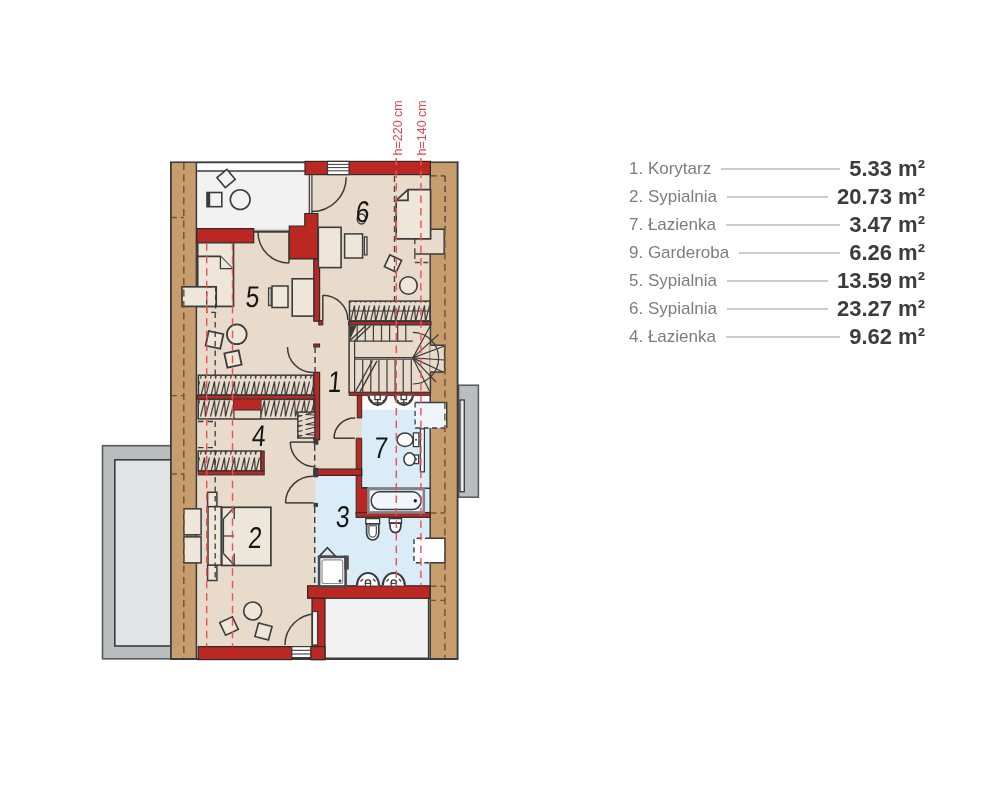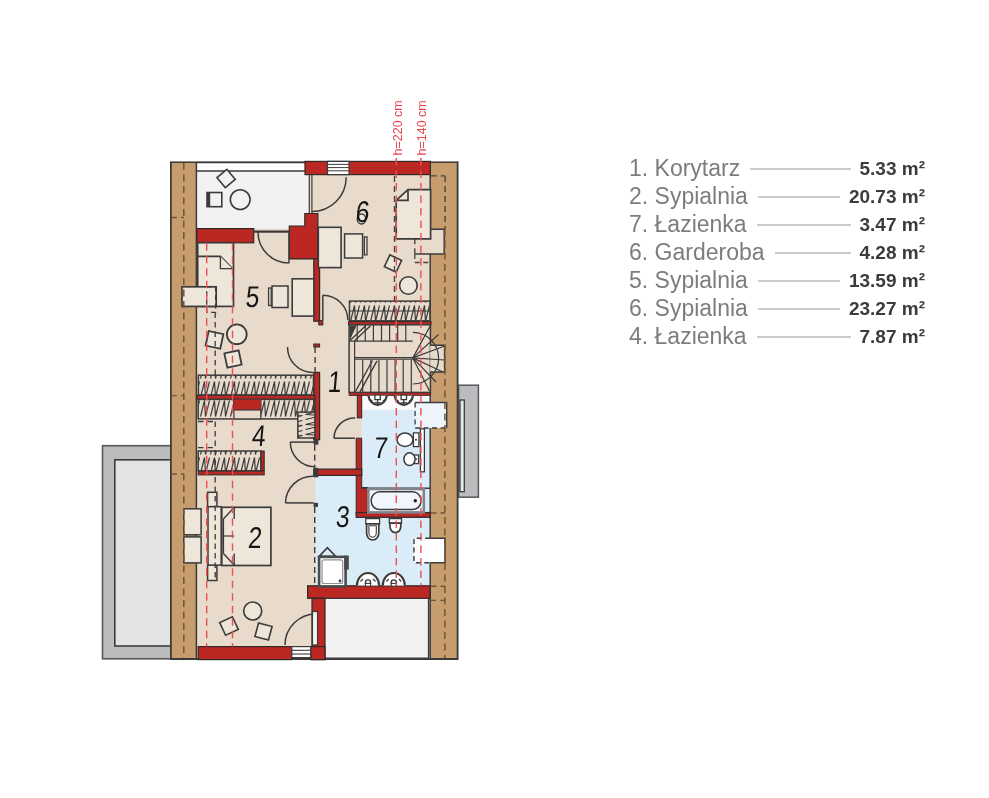--- a/index.html
+++ b/index.html
@@ -1,23 +1,23 @@
 <!DOCTYPE html>
 <html><head>
 <meta charset="utf-8">
 <style>
   html,body{margin:0;padding:0;background:#ffffff;width:989px;height:798px;overflow:hidden;
     font-family:"Liberation Sans",sans-serif;}
   #page{position:relative;width:989px;height:798px;}
   svg{position:absolute;left:0;top:0;}
   .legend{position:absolute;left:629px;top:158px;width:296px;}
   .lrow{position:absolute;left:0;width:296px;height:21px;display:flex;align-items:center;}
-  .lname{color:#7d7d7d;font-size:23px;white-space:nowrap;}
+  .lname{color:#7d7d7d;font-size:17px;white-space:nowrap;}
   .lline{flex:1;height:2px;background:#cccccc;margin:0 9px 0 10px;}
-  .lval{color:#3c3c3c;font-size:19px;font-weight:bold;white-space:nowrap;text-align:right;}
+  .lval{color:#3c3c3c;font-size:22px;font-weight:bold;white-space:nowrap;text-align:right;}
 </style>
 </head>
 <body>
 <div id="page">
 <svg width="989" height="798" viewBox="0 0 989 798">
 <defs>
   <pattern id="zz" width="10" height="19" patternUnits="userSpaceOnUse">
     <path d="M0.5,17.5 L4.5,1.5 L5.5,17.5 L9.5,1.5" fill="none" stroke="#3b3b3b" stroke-width="1.2"></path>
   </pattern>
   <pattern id="zzv" width="19" height="10" patternUnits="userSpaceOnUse">
@@ -490,36 +490,36 @@
         <span class="lval">20.73 m²</span>
       </div>
 
 <div class="lrow" style="top:56px">
         <span class="lname">7. Łazienka</span>
         <span class="lline"></span>
         <span class="lval">3.47 m²</span>
       </div>
 
 <div class="lrow" style="top:84px">
-        <span class="lname">6. Garderoba</span>
-        <span class="lline"></span>
-        <span class="lval">4.28 m²</span>
+        <span class="lname">9. Garderoba</span>
+        <span class="lline"></span>
+        <span class="lval">6.26 m²</span>
       </div>
 
 <div class="lrow" style="top:112px">
         <span class="lname">5. Sypialnia</span>
         <span class="lline"></span>
         <span class="lval">13.59 m²</span>
       </div>
 
 <div class="lrow" style="top:140px">
         <span class="lname">6. Sypialnia</span>
         <span class="lline"></span>
         <span class="lval">23.27 m²</span>
       </div>
 
 <div class="lrow" style="top:168px">
         <span class="lname">4. Łazienka</span>
         <span class="lline"></span>
-        <span class="lval">7.87 m²</span>
+        <span class="lval">9.62 m²</span>
       </div>
 </div>
 </div>
 
 </body></html>

